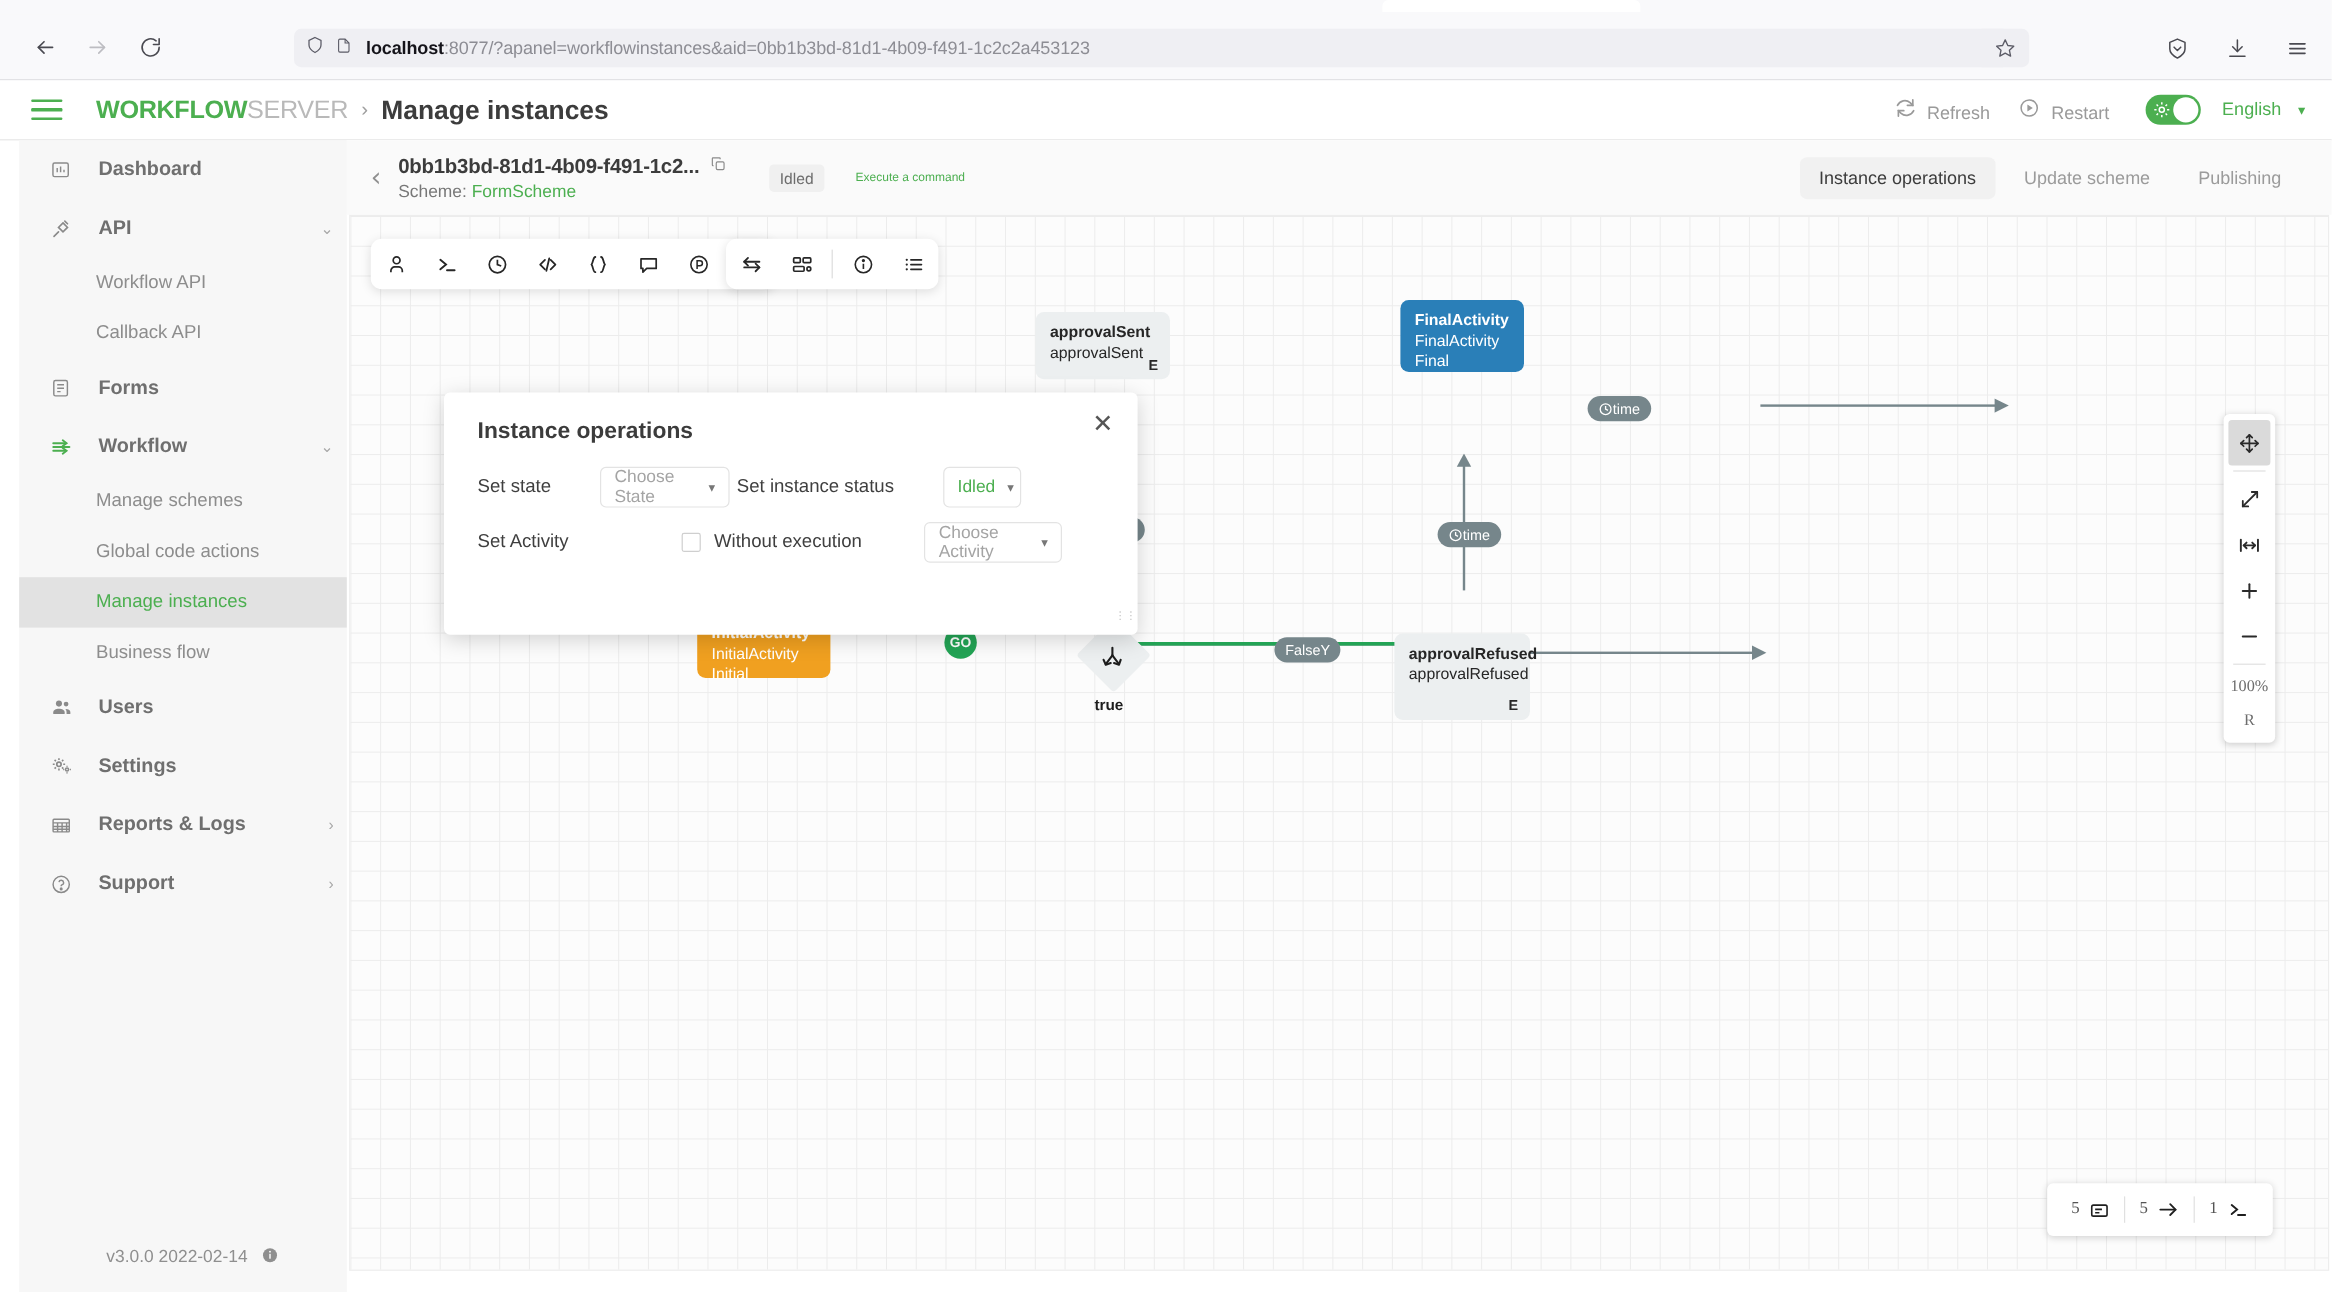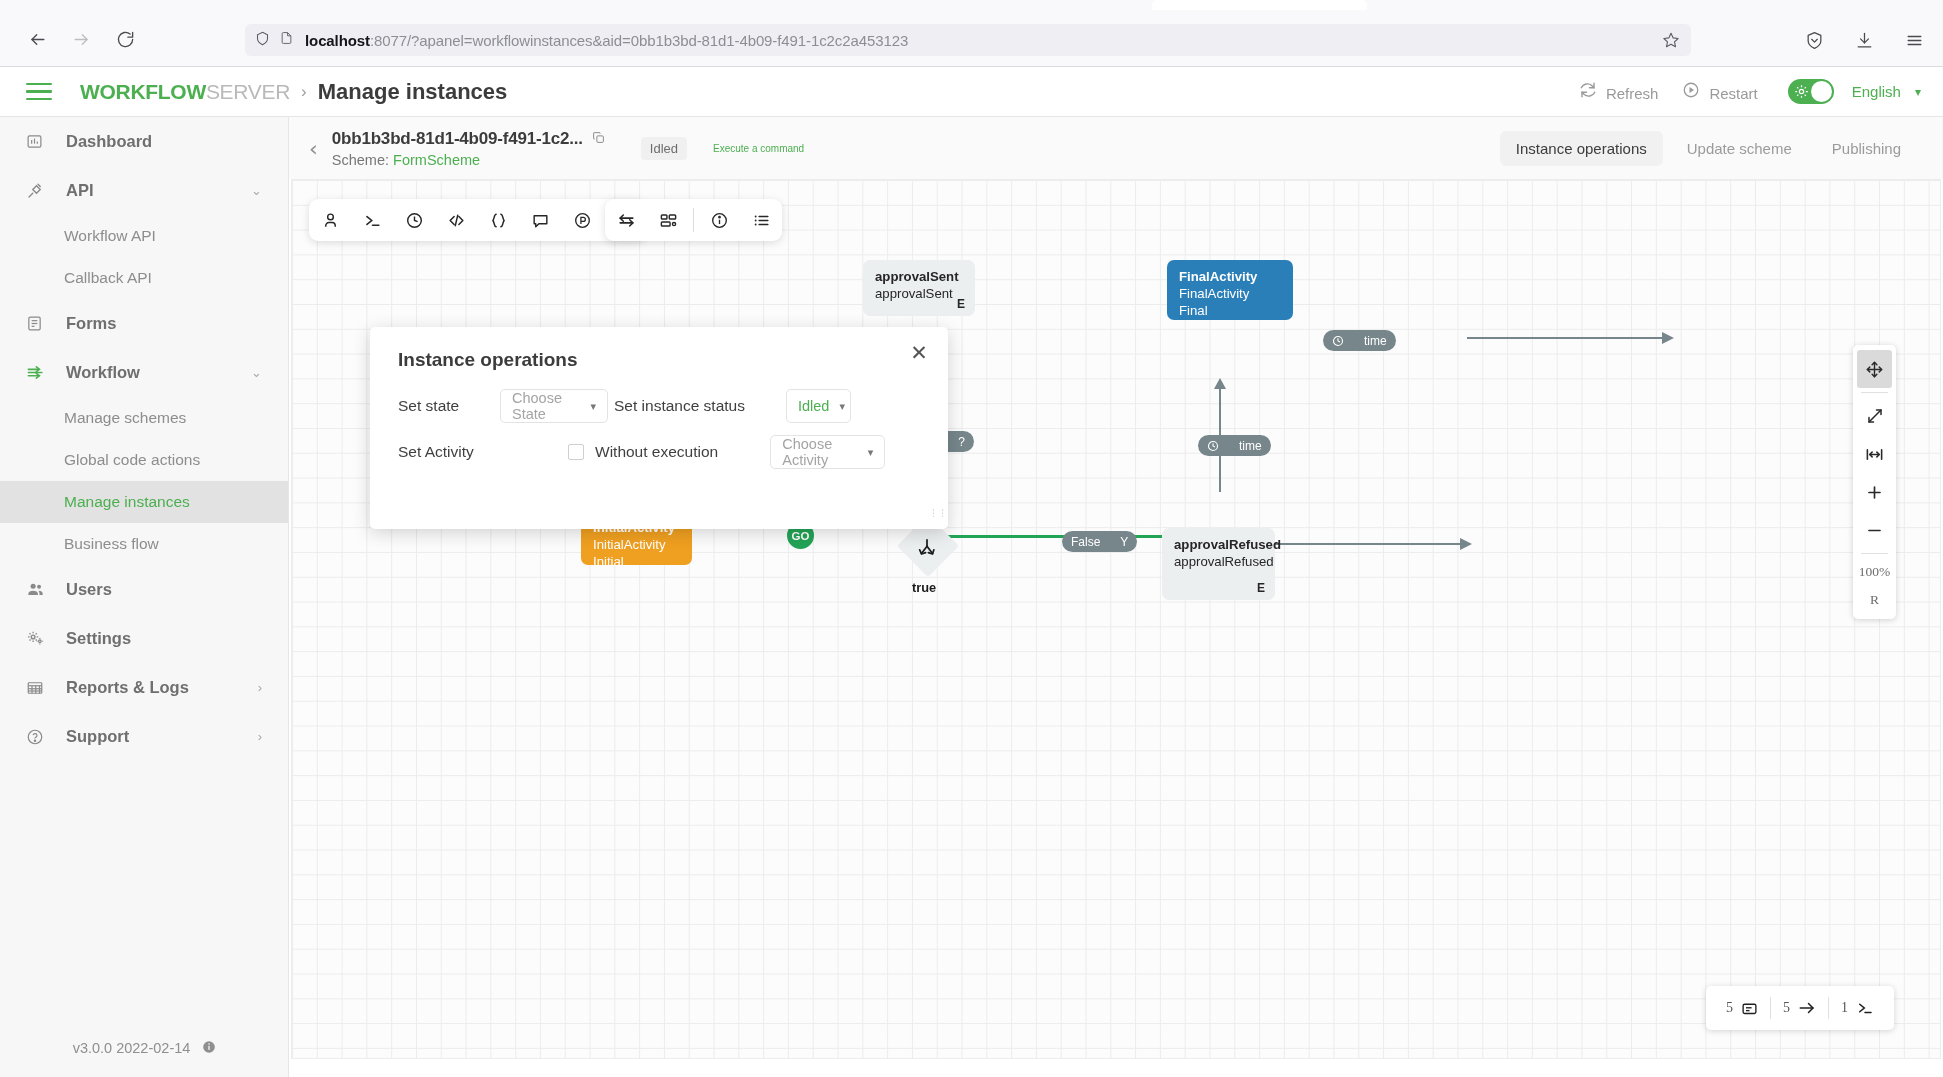--- a/index.html
+++ b/index.html
@@ -96,21 +96,21 @@
   }
   .lang-gear {
     position: absolute; left: 6px; top: 5px; width: 15px; height: 15px;
     color: #fff;
   }
   .lang-label { color: #4caf50; font-size: 15px; margin-left: 10px; cursor: pointer; }
   .lang-caret { color: #4caf50; font-size: 12px; margin-left: 6px; cursor: pointer; }
 
   
   .sidebar {
-    position: absolute; top: 117px; left: 0; width: 289px; height: 960px;
+    position: absolute; top: 117px; left: 16px; width: 289px; height: 960px;
     background: #f7f7f7; border-right: 1px solid #e6e6e6;
   }
   .nav-item {
     display: flex; align-items: center; height: 49px; padding-left: 26px;
     cursor: pointer; position: relative;
   }
   .nav-item .ic {
     width: 26px; height: 20px; display: flex; align-items: center;
     color: #8a8a8a; flex-shrink: 0;
   }
@@ -235,21 +235,21 @@
   .diamond {
     position: absolute; width: 44px; height: 44px; background: #eceff0;
     transform: rotate(45deg); border-radius: 3px;
   }
   .dlabel {
     position: absolute; font-size: 12.8px; font-weight: 700; color: #1d1d1d;
     white-space: nowrap;
   }
   .pill {
     position: absolute; background: #76868b; color: #fff; border-radius: 11px;
-    height: 21px; display: flex; align-items: center; gap: 20px;
+    height: 21px; display: flex; align-items: center; gap: 0;
     padding: 0 9px; font-size: 12px; white-space: nowrap;
   }
   .pill.go { background: #23a455; border-radius: 50%; width: 27px; height: 27px;
     justify-content: center; padding: 0; font-size: 11.5px; font-weight: 700; }
   .edge { position: absolute; background: #76868b; }
   .edge.green { background: #23a455; }
 
   
   .zoom-panel {
     position: absolute; right: 44px; top: 165px; width: 43px;
@@ -650,21 +650,21 @@
     <svg style="position:absolute; left:921px; top:198px;" width="14" height="14">
         <polygon points="7,0 13,11 1,11" fill="#76868b"></polygon>
       </svg>
 
     <div class="node grey" style="left:571px; top:80px; width:112px; height:56px;">
       <div class="n1">approvalSent</div>
       <div class="n2">approvalSent</div>
       <div class="eflag">E</div>
     </div>
 
-    <div class="node blue" style="left:875px; top:80px; width:126px; height:60px;">
+    <div class="node blue" style="left:875px; top:70px; width:103px; height:60px;">
       <div class="n1">FinalActivity</div>
       <div class="n2">FinalActivity</div>
       <div class="n3">Final</div>
     </div>
 
     <div class="node orange" style="left:289px; top:331px; width:111px; height:54px;">
       <div class="n1">InitialActivity</div>
       <div class="n2">InitialActivity</div>
       <div class="n3">Initial</div>
     </div>

